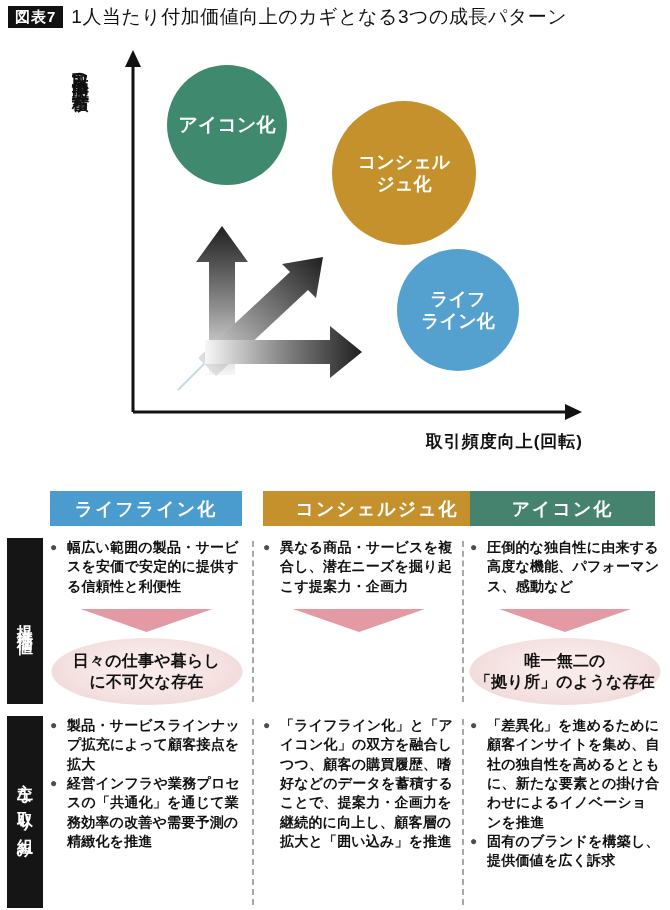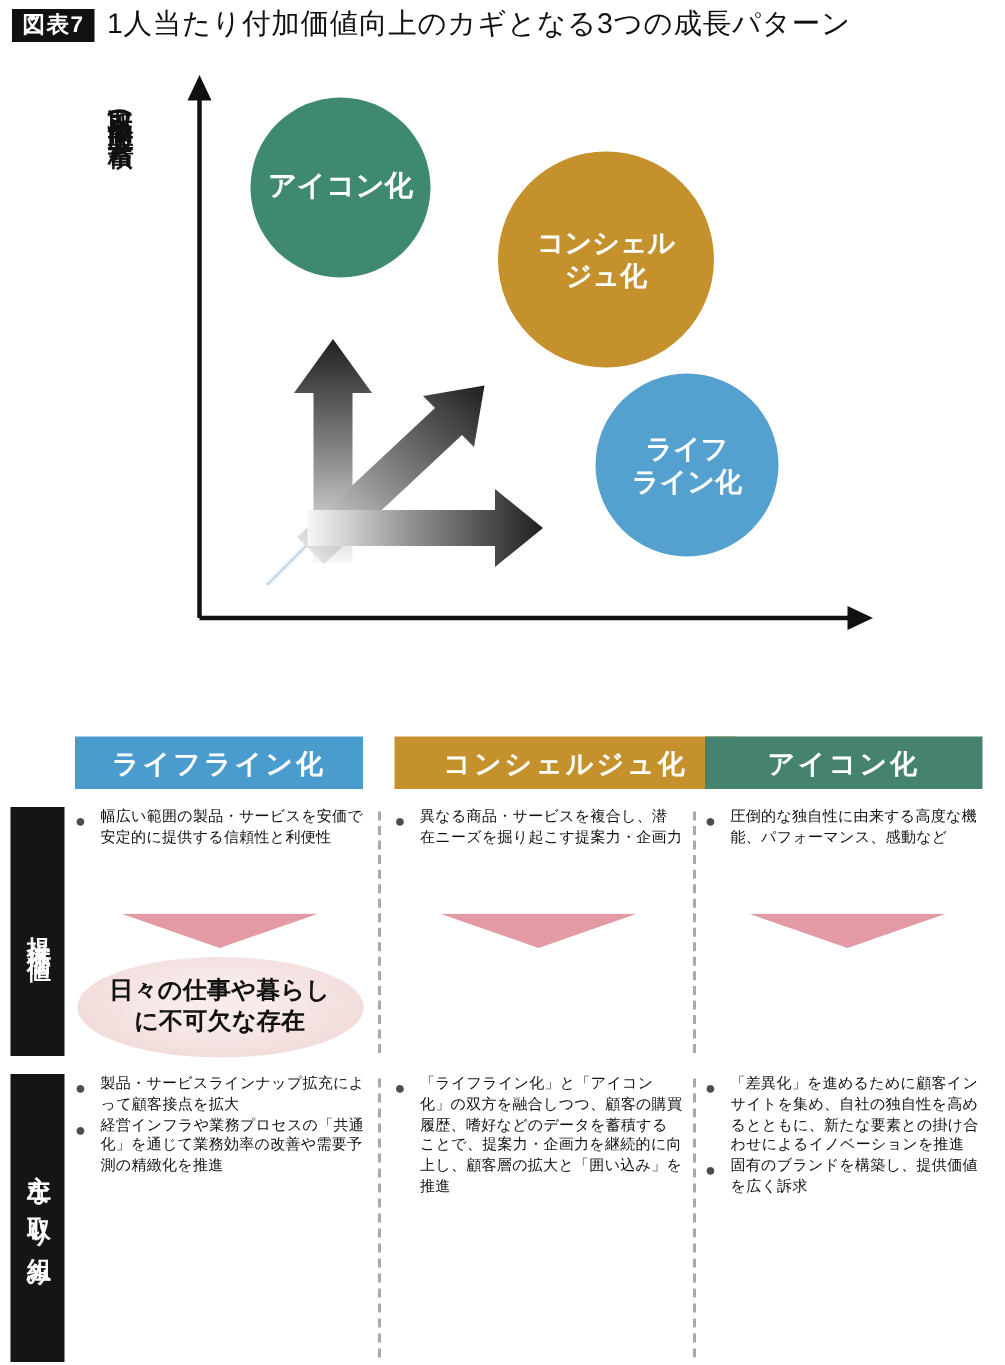--- a/index.html
+++ b/index.html
@@ -38,21 +38,21 @@
   .bar2{top:716px;height:192px;}
   .cell{position:absolute;}
   .r1{top:538px;height:167px;}
   .r2{top:716px;height:192px;}
   .c1{left:50px;width:193px;}
   .c2{left:263px;width:192px;}
   .c3{left:470px;width:190px;}
   .blist{margin:0;padding:0;list-style:none;}
   .bitem{display:flex;align-items:flex-start;}
   .bmark{flex:0 0 17px;color:#4d4d4d;font-size:12px;padding-top:3px;line-height:1;}
-  .btext{font-size:10px;line-height:1.38;letter-spacing:.2px;font-weight:400;}
+  .btext{font-size:14px;line-height:1.38;letter-spacing:.2px;font-weight:700;}
   .tri{position:absolute;top:71px;left:50%;transform:translateX(-50%);
     width:132px;height:23px;background:#e39aa5;
     clip-path:polygon(0 0,100% 0,50% 100%);}
   .oval{position:absolute;top:100px;left:50%;transform:translateX(-50%);
     width:191px;height:67px;border-radius:50%;
     background:radial-gradient(ellipse at 50% 45%, #f8ebea 25%, #eed3d3 100%);
     display:flex;align-items:center;justify-content:center;text-align:center;
     font-size:16px;font-weight:bold;line-height:1.3;white-space:pre-line;letter-spacing:.2px;}
   .vsep{position:absolute;width:0;border-left:2px dashed #a9a9a9;}
   .s1a{left:252px;top:541px;height:161px;}
@@ -101,20 +101,21 @@
 
       <line x1="178" y1="390" x2="298" y2="270" stroke="#a9c7de" stroke-width="2" opacity="0.65"></line>
 
       <g>
         <polygon points="209,375 209,262 196,262 222,226 248,262 235,262 235,375" fill="url(#gUp)"></polygon>
         <polygon points="198,358 290,272 282,264 323,257 316,298 308,290 216,376" fill="url(#gDiag)"></polygon>
         <polygon points="205,340 330,340 330,326 362,352 330,378 330,364 205,364" fill="url(#gRight)"></polygon>
       </g>
     </svg>
     <div class="ylabel">取引単価向上(蓄積)</div>
+    <div class="xlabel">取引頻度向上(回転)</div>
     <div class="bubble icon" style="background: rgb(63, 138, 111);">アイコン化</div>
     <div class="bubble lifeline" style="background: rgb(84, 161, 207);">ライフ
 ライン化</div>
     <div class="bubble concierge" style="background: rgb(196, 145, 44);">コンシェル
 ジュ化</div>
   </div>
 
   <div>
     <div class="thead th1" style="background: rgb(74, 156, 206);">ライフライン化</div>
     <div class="thead th2" style="background: rgb(196, 145, 44);">コンシェルジュ化</div>
@@ -149,20 +150,22 @@
       <div class="tri"></div>
     </div>
     <div class="cell r1 c3">
       <ul class="blist">
         <li class="bitem">
             <span class="bmark">●</span>
           <span class="btext">圧倒的な独自性に由来する高度な機能、パフォーマンス、感動など</span>
           </li>
       </ul>
       <div class="tri"></div>
+      <div class="oval">唯一無二の
+「拠り所」のような存在</div>
     </div>
 
     <div class="cell r2 c1">
       <ul class="blist">
         <li class="bitem">
             <span class="bmark">●</span>
           <span class="btext">製品・サービスラインナップ拡充によって顧客接点を拡大</span>
           </li>
         <li class="bitem">
             <span class="bmark">●</span>

